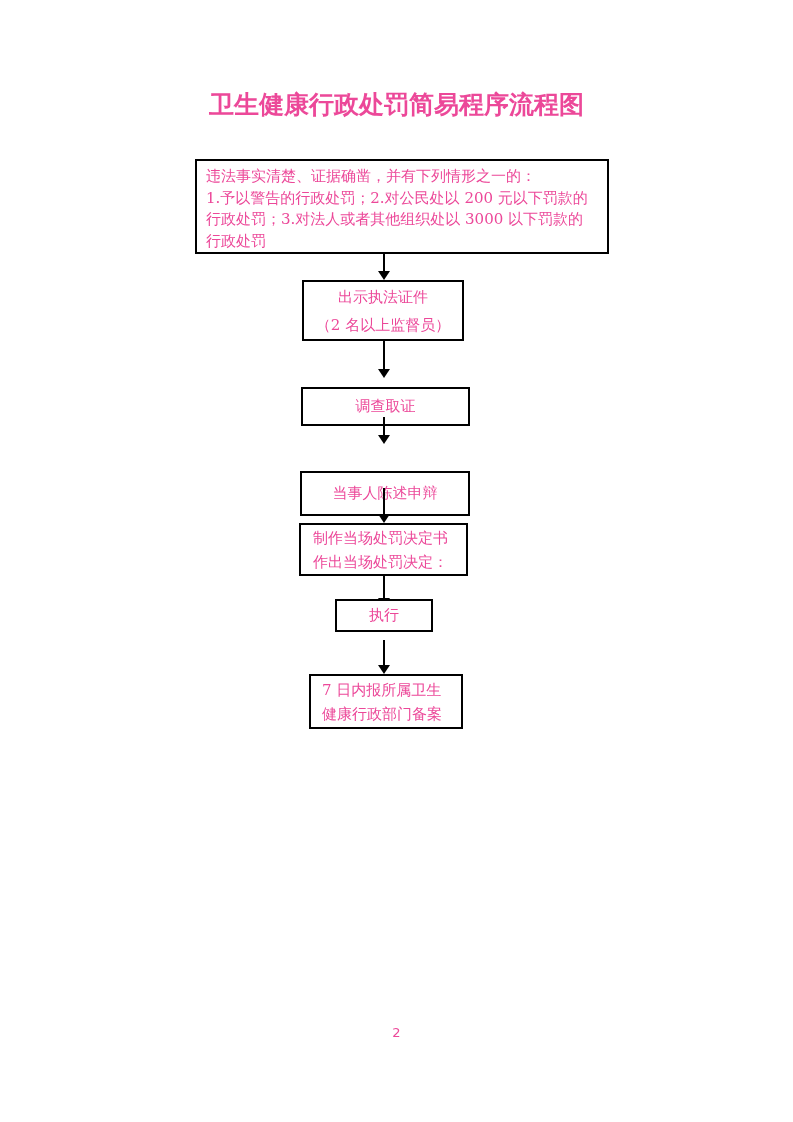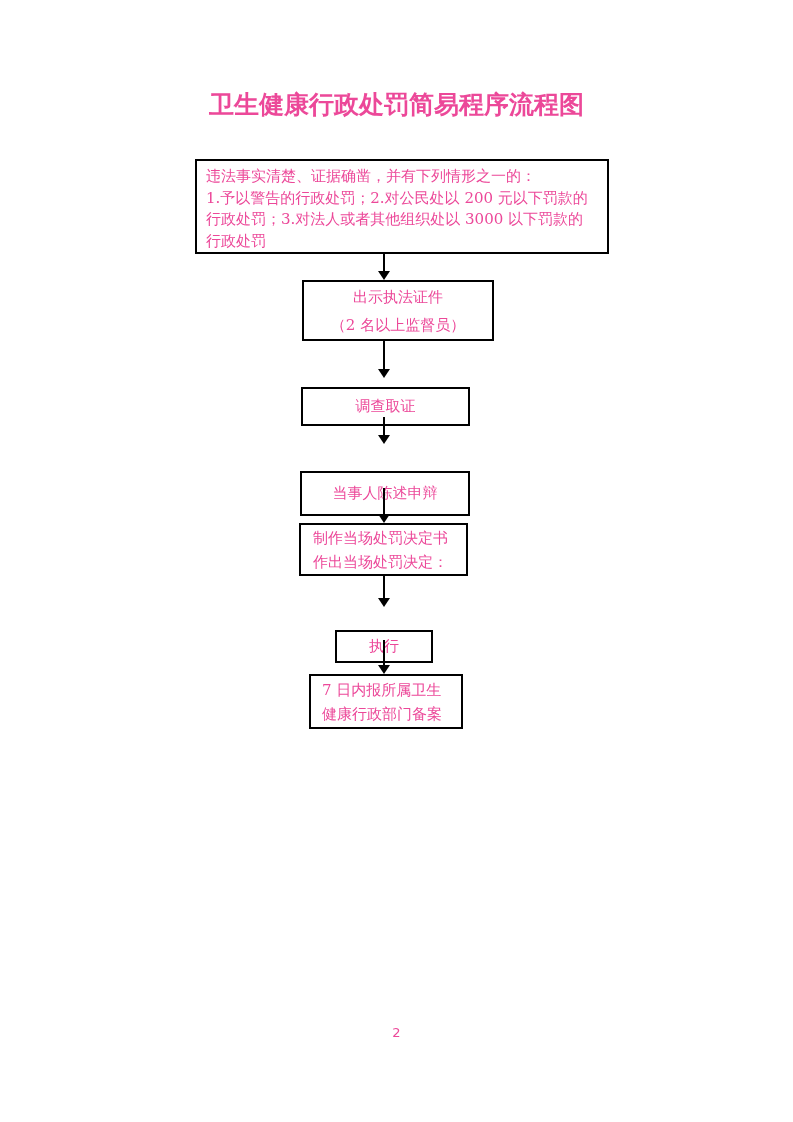--- a/index.html
+++ b/index.html
@@ -70,25 +70,25 @@
     position: absolute;
     top: 1025px;
     left: 0;
     width: 100%;
     text-align: center;
     font-family: "DejaVu Sans", sans-serif;
     font-size: 13px;
   }
   
   #node-0 { left: 195px; top: 159px; width: 414px; height: 95px; padding: 5px 8px 0 9px; }
-  #node-1 { left: 302px; top: 280px; width: 192px; height: 61px; line-height: 28px; }
+  #node-1 { left: 302px; top: 280px; width: 162px; height: 61px; line-height: 28px; }
   #node-2 { left: 301px; top: 387px; width: 169px; height: 39px; }
   #node-3 { left: 300px; top: 443px; width: 170px; height: 45px; margin-top: 28px; }
   #node-4 { left: 299px; top: 523px; width: 169px; height: 53px; padding-left: 12px; line-height: 24px; }
-  #node-5 { left: 335px; top: 630px; width: 98px;  height: 33px; }
+  #node-5 { left: 335px; top: 599px; width: 98px;  height: 33px; }
   #node-6 { left: 309px; top: 674px; width: 154px; height: 55px; padding-left: 11px; line-height: 24px; }
   
   #arrow-0 { left: 377px; top: 254px; height: 26px; }
   #arrow-1 { left: 377px; top: 341px; height: 37px; }
   #arrow-2 { left: 377px; top: 417px; height: 27px; }
   #arrow-3 { left: 377px; top: 488px; height: 35px; }
   #arrow-4 { left: 377px; top: 576px; height: 31px; }
   #arrow-5 { left: 377px; top: 640px; height: 34px; }
 </style>
 </head>

